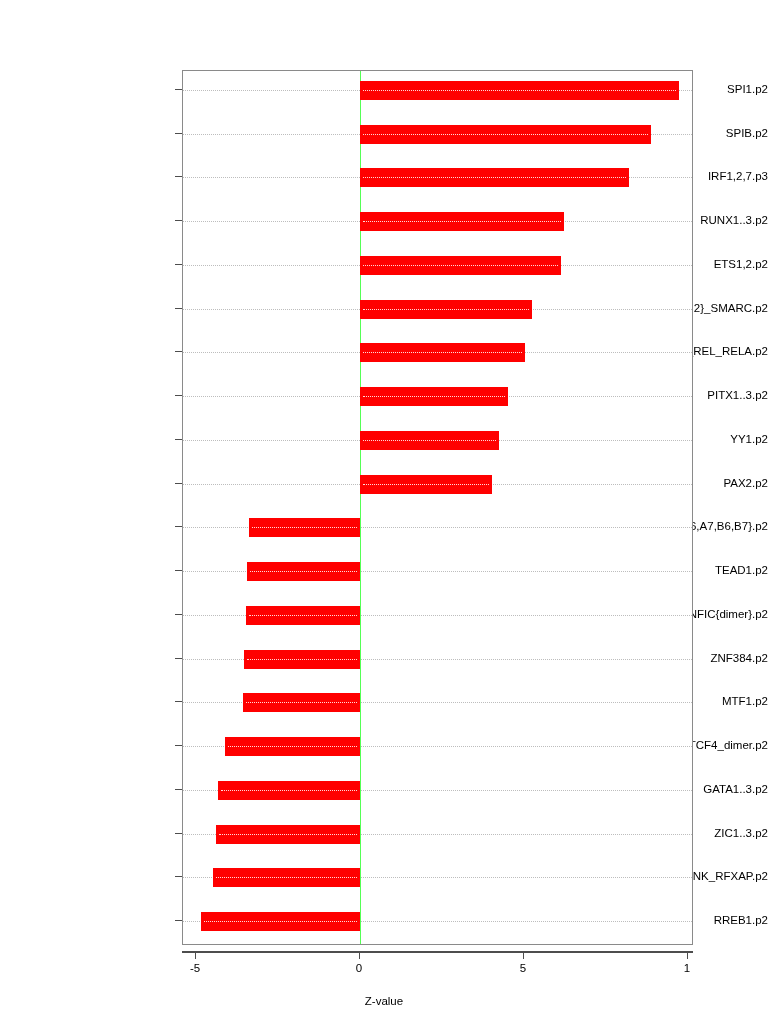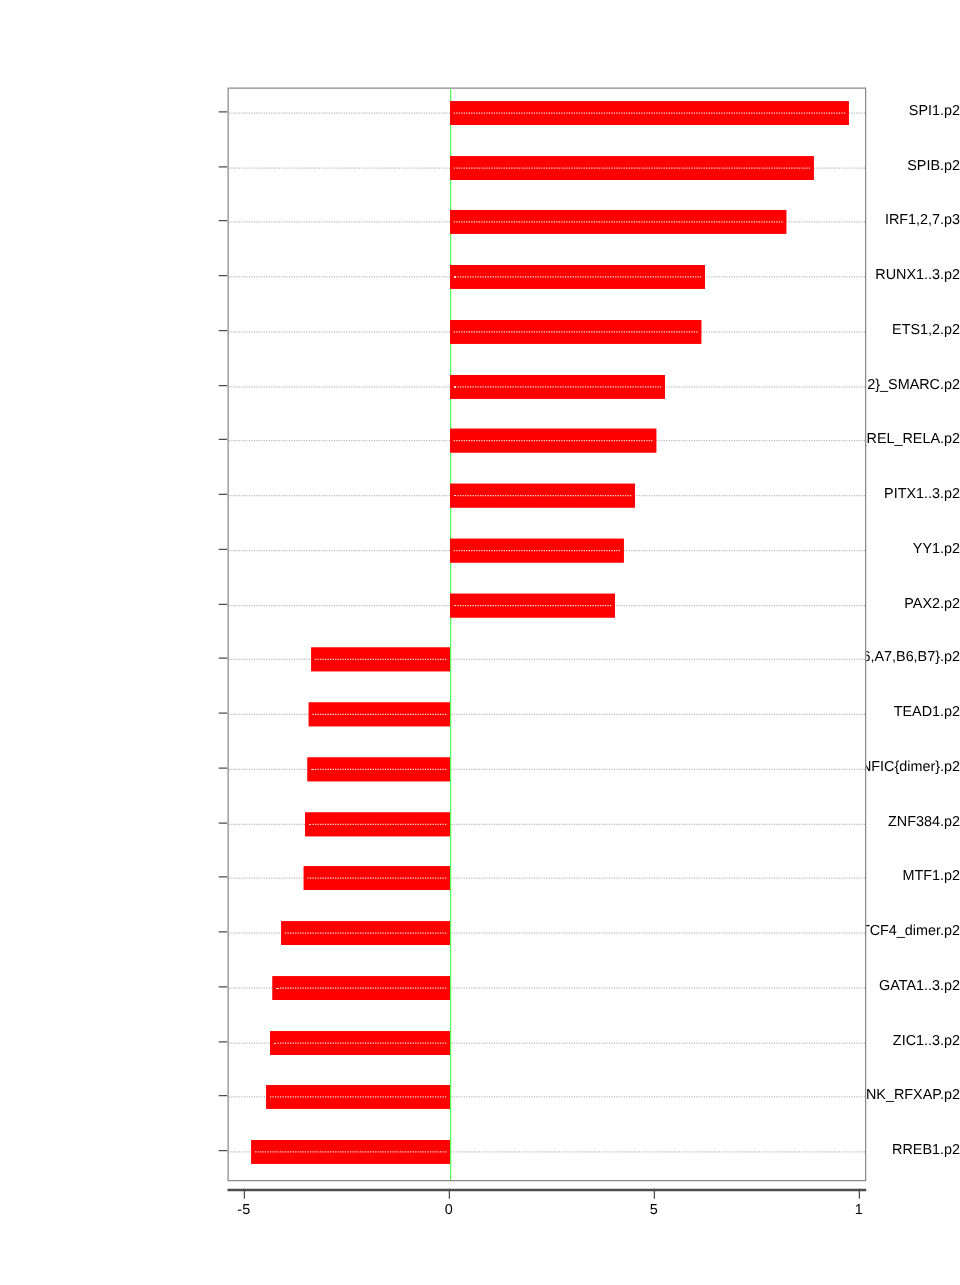--- a/index.html
+++ b/index.html
@@ -281,14 +281,15 @@
       <div class="xtick-mark" style="left: 195px;"></div>
       <div class="xtick-label" style="left: 195px;">-5</div>
       <div class="xtick-mark" style="left: 359px;"></div>
       <div class="xtick-label" style="left: 359px;">0</div>
       <div class="xtick-mark" style="left: 523px;"></div>
       <div class="xtick-label" style="left: 523px;">5</div>
       <div class="xtick-mark" style="left: 687px;"></div>
       <div class="xtick-label" style="left: 687px;">1</div>
     </div>
 
+  <div id="x-axis-title">Z-value</div>
 
 </div>
 
 </body></html>

